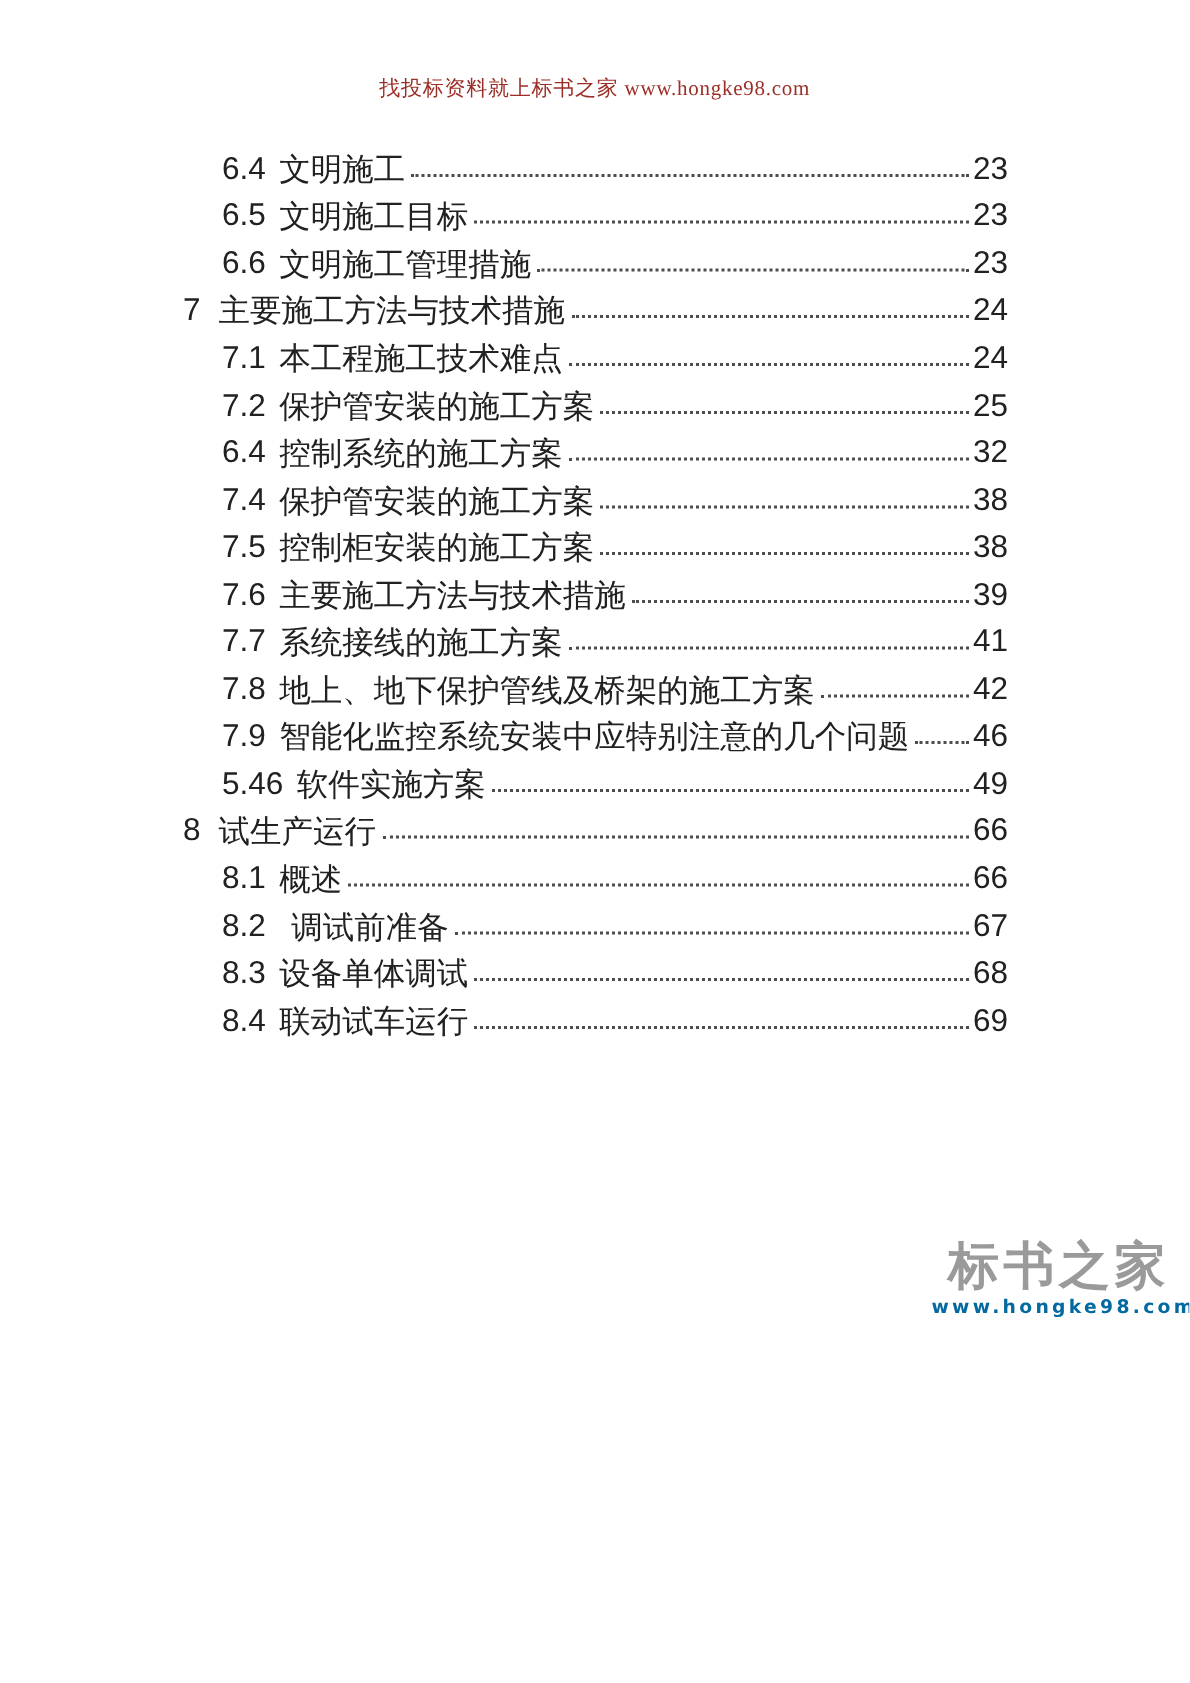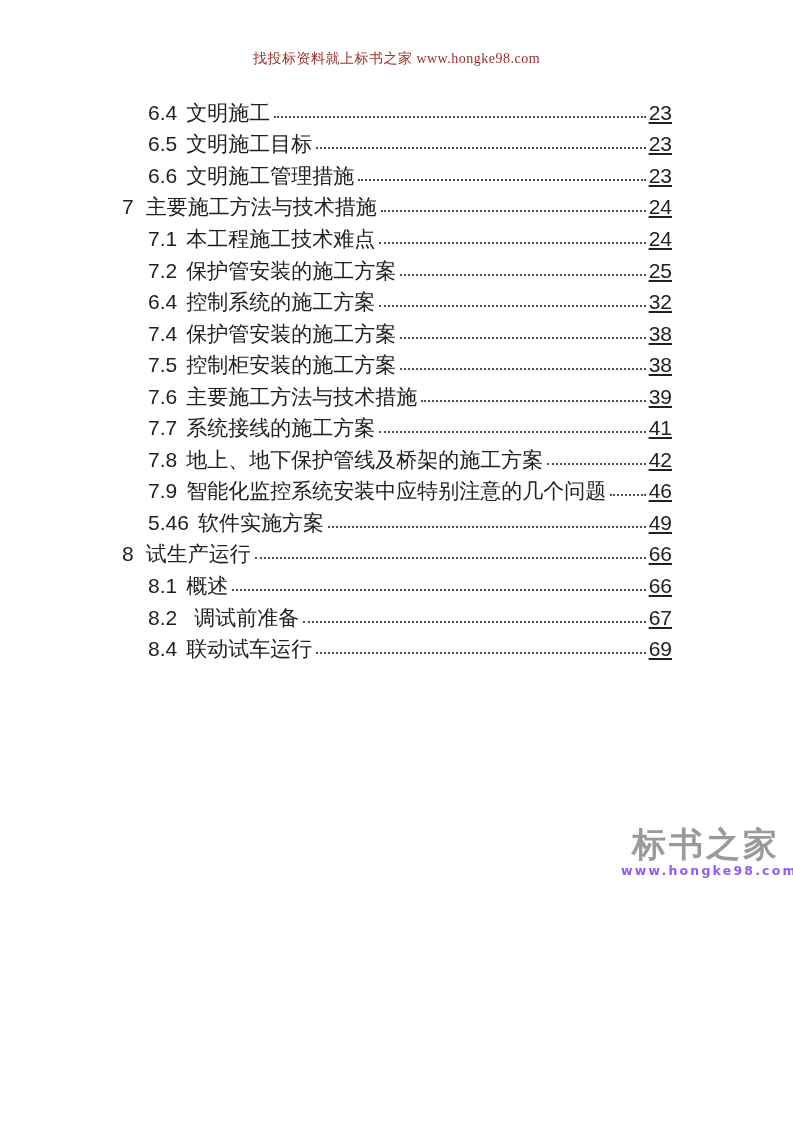--- a/index.html
+++ b/index.html
@@ -53,21 +53,20 @@
     flex: 1 1 auto;
     height: 0;
     border-bottom: 2px dotted #4d4d4d;
     margin: 0 3px 0 4px;
     transform: translateY(4px);
     min-width: 10px;
   }
   .toc-page {
     font-weight: 500;
     font-family: "Liberation Sans", sans-serif;
-    text-decoration: underline;
   }
   .footer-page-number {
     position: absolute;
     top: 1037px;
     left: 0;
     width: 100%;
     text-align: center;
     font-size: 13px;
     color: #222222;
   }
@@ -85,21 +84,21 @@
     font-weight: 900;
     color: #9a9a9a;
     letter-spacing: 3px;
     line-height: 1;
   }
   .watermark-url {
     margin-top: 3px;
     font-family: "DejaVu Sans", sans-serif;
     font-size: 12.5px;
     font-weight: 700;
-    color: #8b5cf6;
+    color: #0369a1;
     letter-spacing: 2.2px;
     line-height: 1.1;
   }
 </style>
 </head>
 <body>
 
 <div class="page">
 
   <div class="header-line">找投标资料就上标书之家 www.hongke98.com</div>
@@ -199,20 +198,26 @@
       <span class="toc-num">8.1</span>
       <span class="toc-title">概述</span>
       <span class="toc-leader"></span>
       <span class="toc-page">66</span>
     </div>
       <div class="toc-row level-2">
       <span class="toc-num">8.2</span>
       <span class="toc-title extra-space">调试前准备</span>
       <span class="toc-leader"></span>
       <span class="toc-page">67</span>
+    </div>
+      <div class="toc-row level-2">
+      <span class="toc-num">8.3</span>
+      <span class="toc-title">设备单体调试</span>
+      <span class="toc-leader"></span>
+      <span class="toc-page">68</span>
     </div>
       <div class="toc-row level-2">
       <span class="toc-num">8.4</span>
       <span class="toc-title">联动试车运行</span>
       <span class="toc-leader"></span>
       <span class="toc-page">69</span>
     </div>
     </div>
 
   <div class="footer-page-number">2</div>

